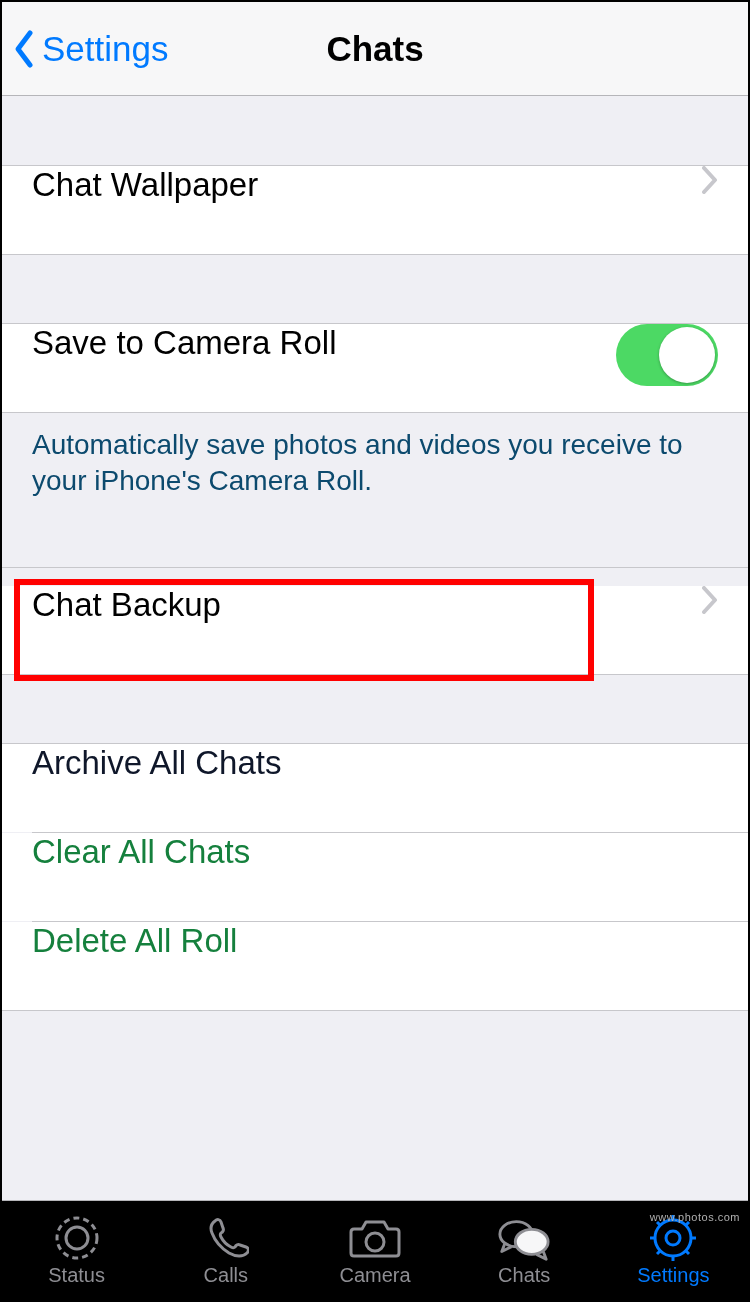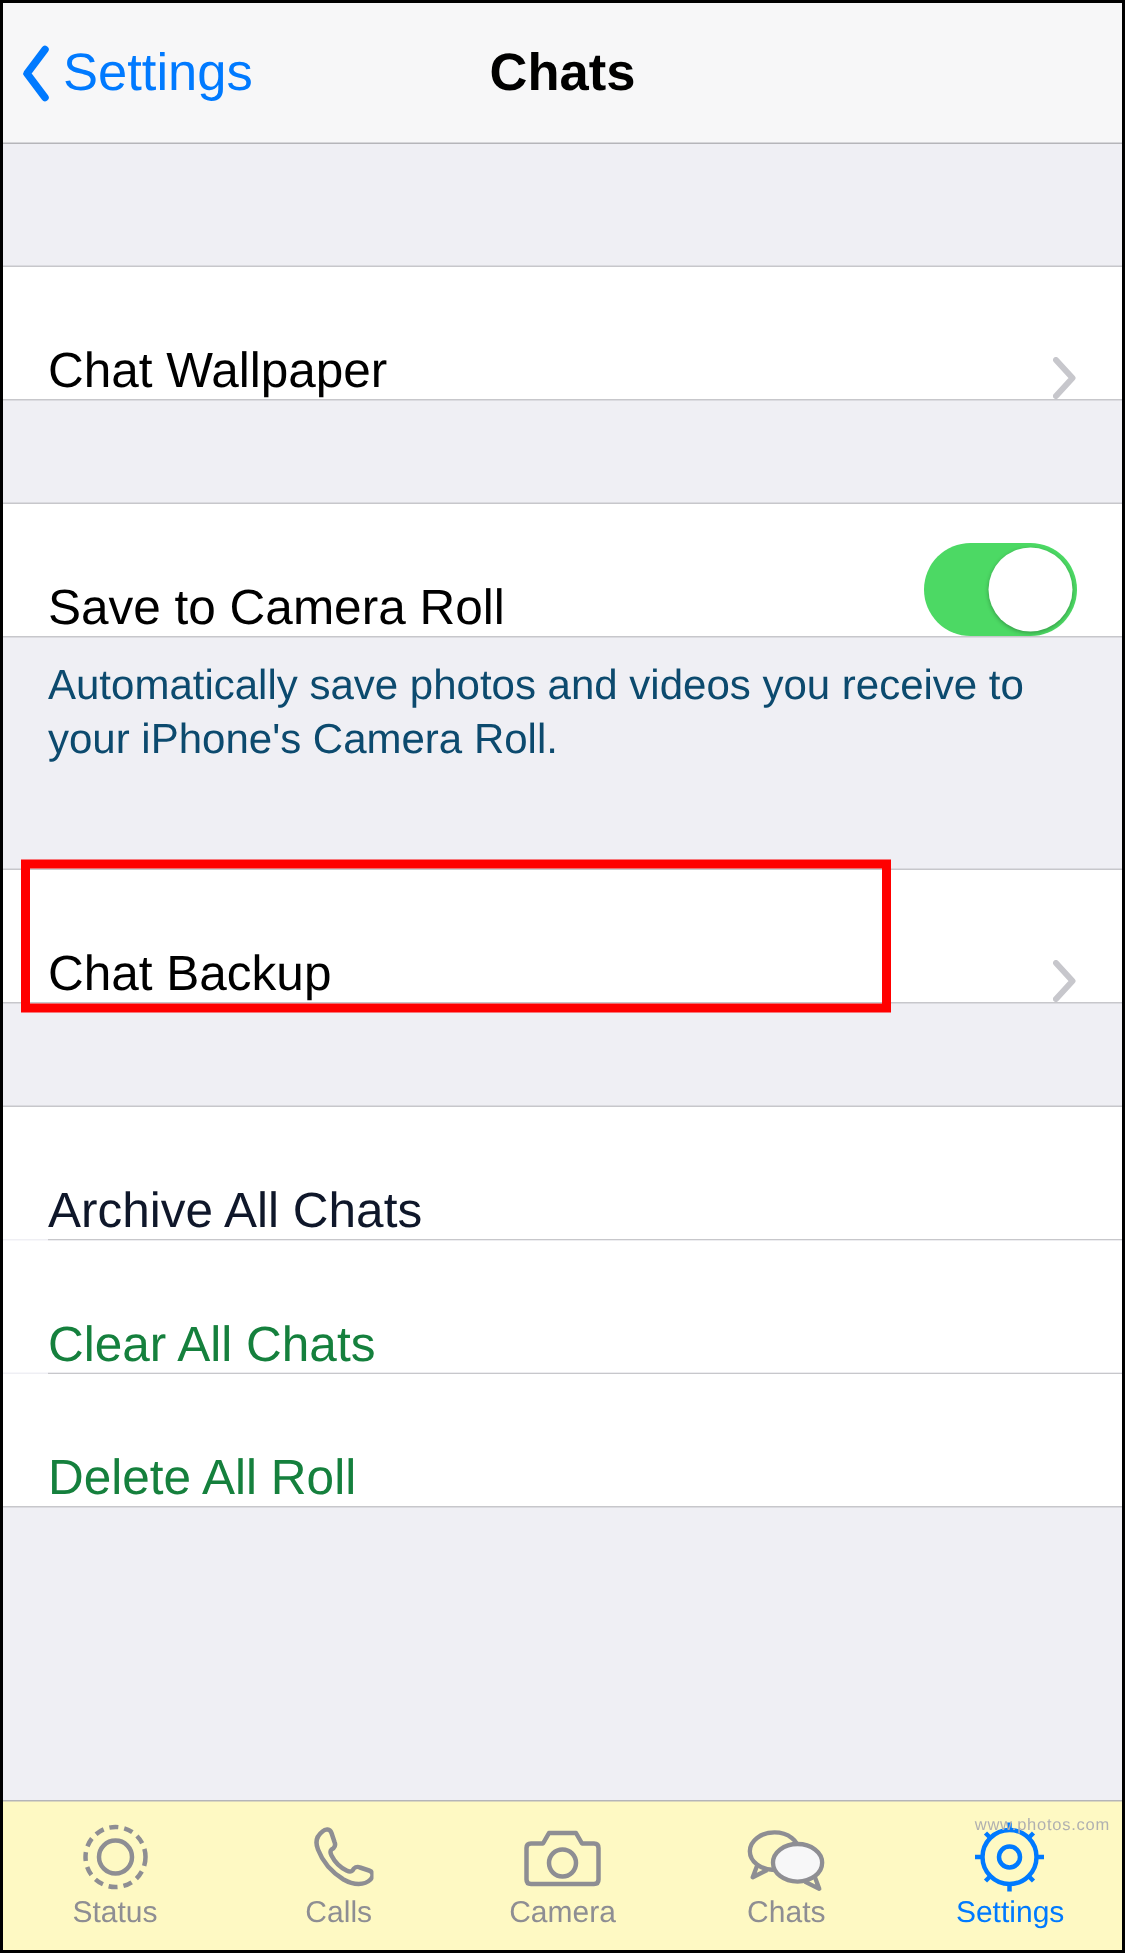--- a/index.html
+++ b/index.html
@@ -1,49 +1,49 @@
 <!DOCTYPE html>
 <html><head>
 <meta charset="utf-8">
 <style>
   * { box-sizing: border-box; margin: 0; padding: 0; }
   html, body { width: 750px; height: 1302px; font-family: -apple-system, "Helvetica Neue", Helvetica, Arial, sans-serif; background: #efeff4; }
-  .frame { width: 750px; height: 1302px; border: 2px solid #000; position: relative; display: flex; flex-direction: column; background: #efeff4; gap: 12px; }
+  .frame { width: 750px; height: 1302px; border: 2px solid #000; position: relative; display: flex; flex-direction: column; background: #efeff4; }
 
   
   .navbar { height: 94px; background: #f7f7f8; border-bottom: 1px solid #b5b5b9; display: flex; align-items: center; position: relative; }
   .back { display: flex; align-items: center; color: #007aff; position: absolute; left: 10px; top: 0; bottom: 0; }
   .back .chev { width: 24px; height: 40px; }
   .back .txt { font-size: 35px; margin-left: 6px; }
   .title { position: absolute; left: 0; right: 0; text-align: center; font-size: 35px; font-weight: 600; color: #000; pointer-events: none; }
 
   
   .content { flex: 1; overflow: hidden; }
 
   .spacer-sm { height: 70px; border-bottom: 1px solid #c7c7cb; }
   .spacer-xs { height: 70px; border-top: 1px solid #c7c7cb; border-bottom: 1px solid #c7c7cb; }
   .spacer-after-footer { border-bottom: 1px solid #c7c7cb; }
   .footer-text { padding: 14px 30px 24px 30px; font-size: 28px; color: #0c4a6e; line-height: 1.3; border-top: 1px solid #c7c7cb; }
 
-  .cell { background: #fff; min-height: 88px; display: flex; align-items: flex-end; padding: 0 30px; position: relative; }
+  .cell { background: #fff; min-height: 88px; display: flex; align-items: flex-start; padding: 0 30px; position: relative; }
   .cell .label { font-size: 33px; color: #000; flex: 1; }
   .cell .label.blue { color: #0f172a; }
   .cell .label.red  { color: #15803d; }
 
   .disclosure { width: 16px; height: 28px; flex: 0 0 auto; margin-left: 8px; }
 
   .switch { width: 102px; height: 62px; border-radius: 31px; background: #4cd964; position: relative; flex: 0 0 auto; }
   .switch .knob { width: 56px; height: 56px; border-radius: 28px; background: #fff; position: absolute; top: 3px; right: 3px; box-shadow: 0 1px 3px rgba(0,0,0,.3); }
 
   .sep { height: 1px; background: #c7c7cb; margin-left: 30px; }
 
   .highlight { position: absolute; border: 6px solid #ff0000; left: 12px; width: 580px; top: -7px; bottom: -7px; pointer-events: none; z-index: 5; }
 
   
-  .tabbar { height: 100px; background: #fef9c3; border-top: 1px solid #b5b5b9; display: flex; }
+  .tabbar { height: 100px; background: #000000; border-top: 1px solid #b5b5b9; display: flex; }
   .tab { flex: 1; display: flex; flex-direction: column; align-items: center; justify-content: center; color: #8e8e93; }
   .tab.active { color: #007aff; }
   .tab .ico { width: 54px; height: 48px; display: flex; align-items: center; justify-content: center; }
   .tab .lbl { font-size: 20px; margin-top: 2px; }
 
   .watermark { position: absolute; right: 8px; top: 1209px; font-size: 11px; color: #b0b0b0; letter-spacing: .5px; pointer-events: none; }
 </style>
 </head>
 <body>
 
@@ -76,21 +76,21 @@
       <span class="label">Save to Camera Roll</span>
       <div class="switch">
         <div class="knob"></div>
       </div>
     </div>
 
     <div class="footer-text">Automatically save photos and videos you receive to your iPhone's Camera Roll.</div>
 
     <div class="spacer-after-footer" style="height:44px"></div>
 
-    <div class="cell" style="position:relative;">
+    <div class="cell" style="position:relative;margin-top:18px;">
       <div class="highlight"></div>
       <span class="label">Chat Backup</span>
       <svg class="disclosure" viewBox="0 0 16 28">
         <polyline points="2,2 13,14 2,26" fill="none" stroke="#c7c7cc" stroke-width="4" stroke-linecap="round" stroke-linejoin="round"></polyline>
       </svg>
     </div>
 
     <div class="spacer-xs"></div>
 
     <div class="cell">

